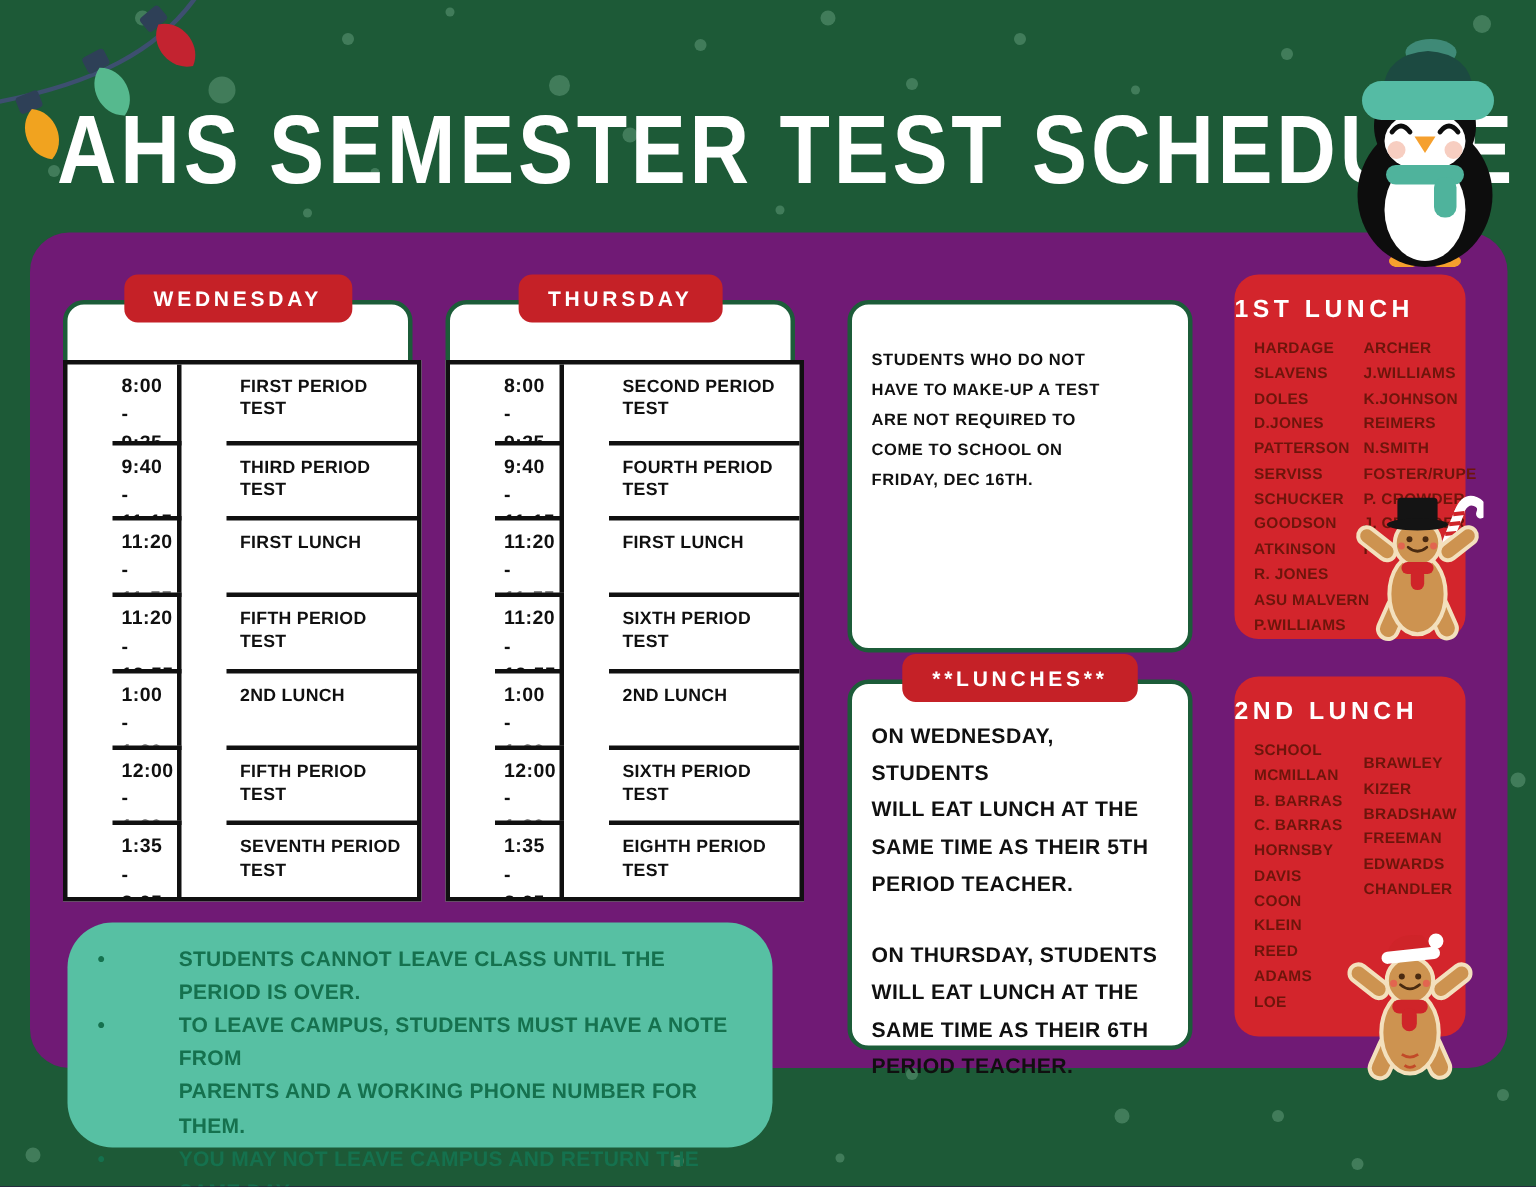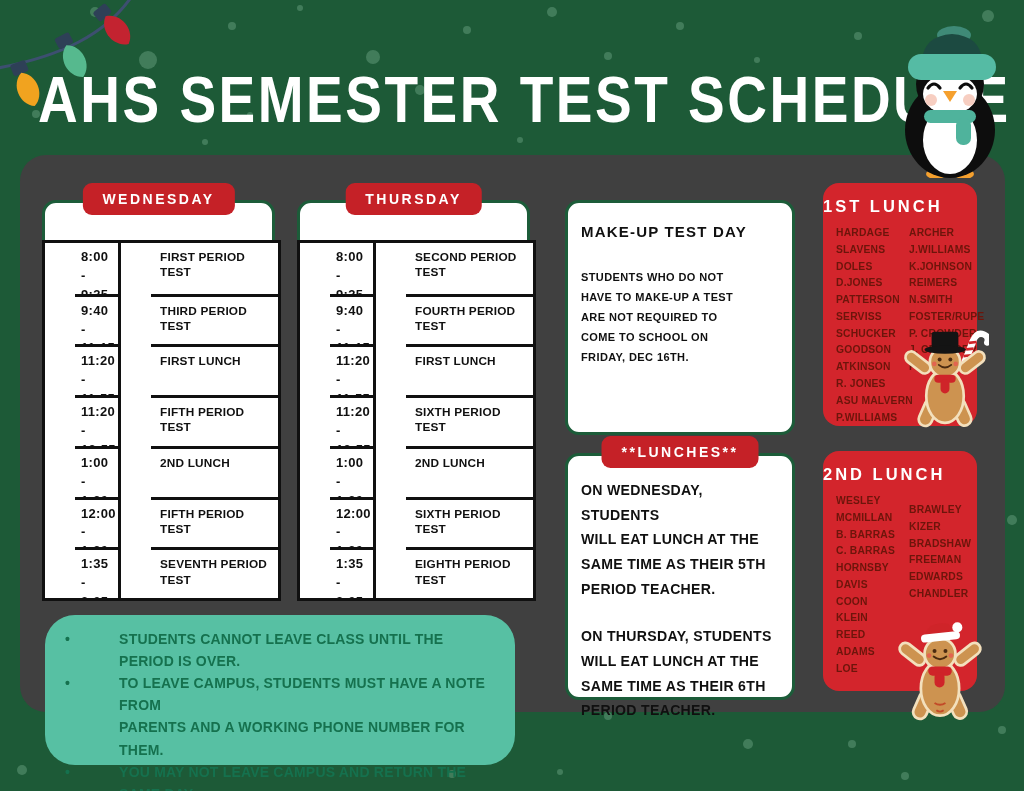--- a/index.html
+++ b/index.html
@@ -8,21 +8,21 @@
 
   .poster { position:relative; width:1024px; height:791px; background:#1d5a37; overflow:hidden; }
 
   .snow { position:absolute; inset:0; z-index:0; pointer-events:none; }
 
   .title { position:absolute; left:38px; top:62px; z-index:1; color:#ffffff;
            font-size:55px; font-weight:bold; letter-spacing:2.5px; white-space:nowrap;
            transform:scaleY(1.18); transform-origin:left top; }
 
   .card { position:absolute; left:20px; top:155px; width:985px; height:557px;
-          background:#404040; border-radius:26px; z-index:1; }
+          background:#701a75; border-radius:26px; z-index:1; }
 
   
   .day-panel { position:absolute; top:45px; width:233px; height:395px;
                border:3px solid #1c5c39; border-radius:14px; background:#fff; }
   .day-panel.wed { left:22px; }
   .day-panel.thu { left:277px; }
 
   .badge { position:absolute; top:-20px; left:50%; transform:translateX(-50%);
            background:#c52127; color:#fff; font-weight:bold; font-size:14px;
            letter-spacing:2.5px; padding:8px 20px; border-radius:9px; white-space:nowrap; z-index:3; }
@@ -218,21 +218,20 @@
 1:30</div>
           <div class="cell act">SIXTH PERIOD TEST</div>
 
           <div class="cell time">1:35 -
 3:05</div>
           <div class="cell act">EIGHTH PERIOD TEST</div>
         </div>
     </section>
 
     <section class="info-panel friday">
-      <p class="info-text friday-heading">MAKE-UP TEST DAY</p>
       <p class="info-text friday-body">STUDENTS WHO DO NOT
 HAVE TO MAKE-UP A TEST
 ARE NOT REQUIRED TO
 COME TO SCHOOL ON
 FRIDAY, DEC 16TH.</p>
     </section>
 
     <section class="info-panel lunches">
       <div class="badge">**LUNCHES**</div>
       <p class="info-text lunch-p1">ON WEDNESDAY, STUDENTS
@@ -300,21 +299,21 @@
         <rect x="36" y="50" width="24" height="9" rx="4.5" fill="#cf2429"></rect>
         <rect x="43" y="55" width="10" height="16" rx="5" fill="#cf2429"></rect>
       </svg>
     </aside>
 
     <aside class="red-panel second">
       <div class="red-title">2ND LUNCH</div>
       <div class="name-cols">
         <div class="ncol c1">
 
-        <div>WESLEY</div>
+        <div>SCHOOL</div>
             <div>MCMILLAN</div>
             <div>B. BARRAS</div>
             <div>C. BARRAS</div>
             <div>HORNSBY</div>
             <div>DAVIS</div>
             <div>COON</div>
             <div>KLEIN</div>
             <div>REED</div>
             <div>ADAMS</div>
             <div>LOE</div>

